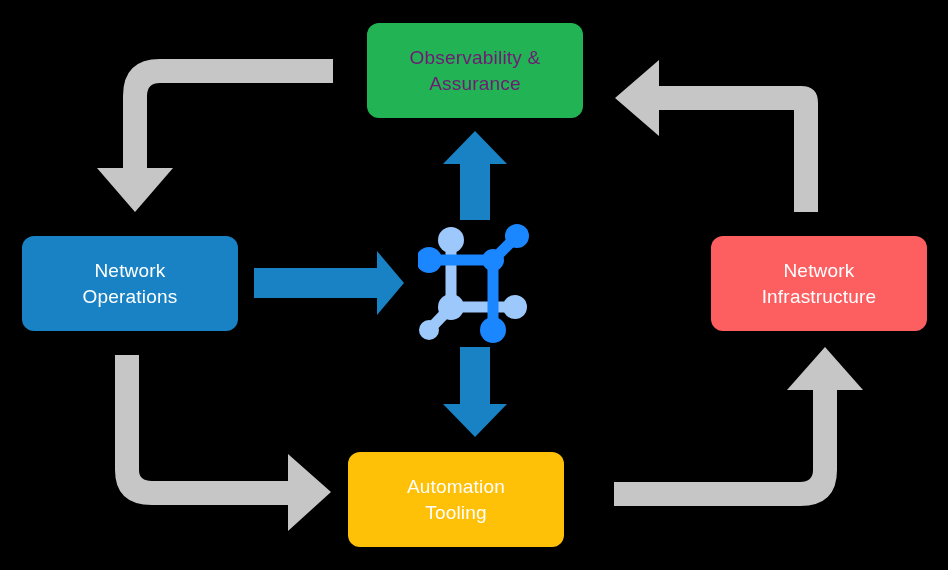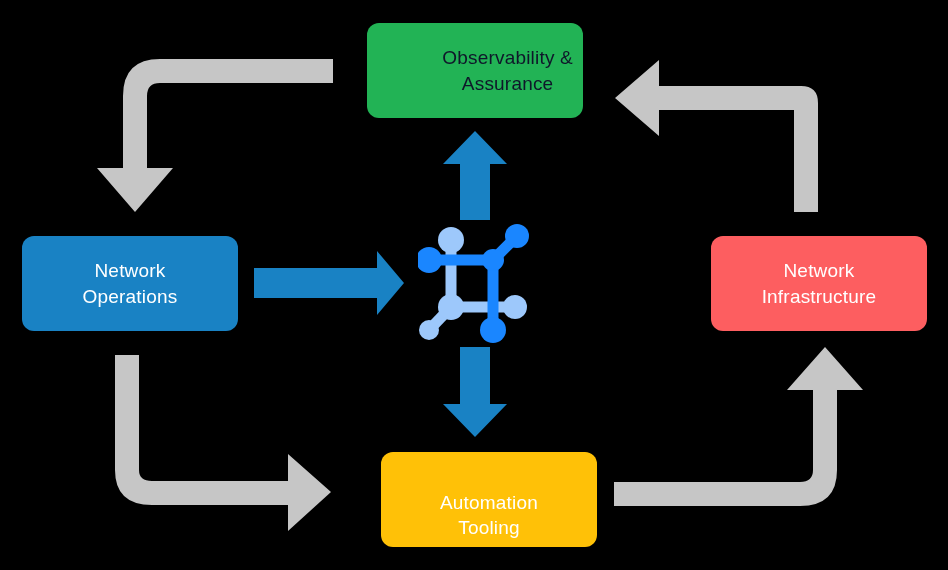--- a/index.html
+++ b/index.html
@@ -52,25 +52,24 @@
     width: 216px;
     height: 95px;
   }
   #box-network-infrastructure {
     left: 711px;
     top: 236px;
     width: 216px;
     height: 95px;
   }
   #box-automation-tooling {
-    left: 381px;
+    left: 348px;
     top: 452px;
     width: 216px;
     height: 95px;
-    align-items: flex-end;
   }
   .center-icon-wrap {
     position: absolute;
     left: 418px;
     top: 222px;
     width: 122px;
     height: 122px;
   }
 </style>
 </head>
@@ -183,21 +182,21 @@
 
       <g fill="#1a86ff">
         <circle cx="11" cy="38" r="13"></circle>
         <circle cx="75" cy="38" r="11"></circle>
         <circle cx="99" cy="14" r="12"></circle>
         <circle cx="75" cy="108" r="13"></circle>
       </g>
     </svg>
   </div>
 
-  <div class="node-box" id="box-observability" style="background: rgb(34, 179, 85); color: #0f172a; justify-content: flex-end;">
+  <div class="node-box" id="box-observability" style="background: rgb(34, 179, 85); color: #701a75;">
     <span>Observability &amp;
 Assurance</span>
   </div>
 
   <div class="node-box" id="box-network-operations" style="background: rgb(25, 130, 196); color: rgb(255, 255, 255);">
     <span>Network
 Operations</span>
   </div>
 
   <div class="node-box" id="box-network-infrastructure" style="background: rgb(253, 94, 96); color: rgb(255, 255, 255);">

